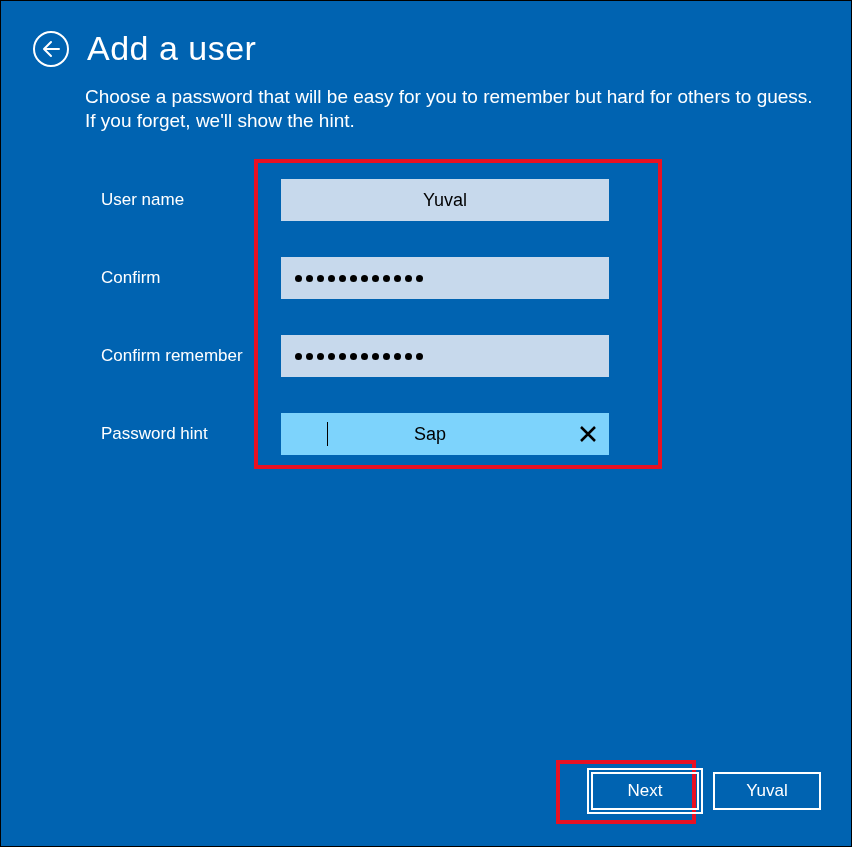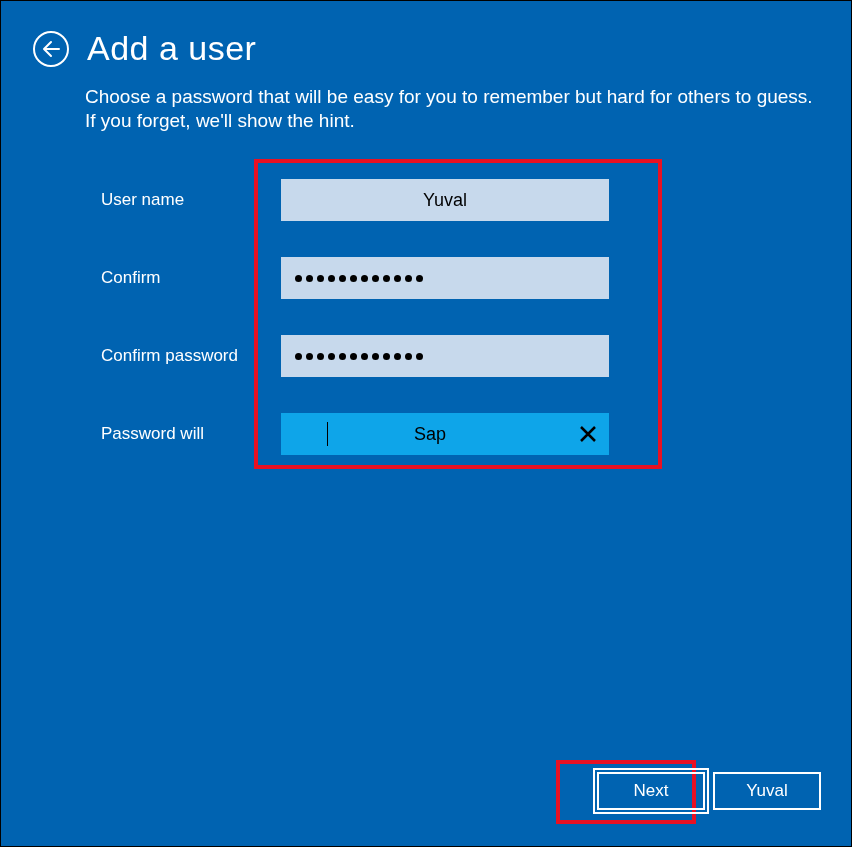--- a/index.html
+++ b/index.html
@@ -72,21 +72,21 @@
     border: none;
     background: #c7d9ec;
     padding: 0 14px;
     font-size: 18px;
     color: #000;
     font-family: Liberation Sans, sans-serif;
     outline: none;
     text-align: center;
   }
   .field.active {
-    background: #0ea5e9;
+    background: #7dd3fc;
     padding-right: 44px;
   }
   .password-dots {
     width: 100%;
     height: 100%;
     background: #c7d9ec;
     padding: 0 14px;
     display: flex;
     align-items: center;
     gap: 4px;
@@ -122,21 +122,21 @@
     border: 4px solid #e81123;
     pointer-events: none;
   }
   .hl-form { top: 158px; left: 253px; width: 408px; height: 310px; }
   .hl-next { bottom: 22px; left: 555px; width: 140px; height: 64px; }
   .buttons {
     position: absolute;
     bottom: 36px;
     right: 30px;
     display: flex;
-    gap: 8px;
+    gap: 14px;
     padding-left: 24px;
   }
   .btn {
     width: 108px;
     height: 38px;
     border: 2px solid #fff;
     background: transparent;
     color: #fff;
     font-size: 17px;
     font-family: inherit;
@@ -187,41 +187,41 @@
           <span class="dot"></span>
           <span class="dot"></span>
           <span class="dot"></span>
           <span class="dot"></span>
           <span class="dot"></span>
         </div>
     </div>
   </div>
 
   <div class="row">
-    <div class="row-label">Confirm password</div>
+    <div class="row-label">Confirm remember</div>
     <div class="field-wrap">
       <div class="password-dots" id="confirm-dots">
           <span class="dot"></span>
           <span class="dot"></span>
           <span class="dot"></span>
           <span class="dot"></span>
           <span class="dot"></span>
           <span class="dot"></span>
           <span class="dot"></span>
           <span class="dot"></span>
           <span class="dot"></span>
           <span class="dot"></span>
           <span class="dot"></span>
           <span class="dot"></span>
         </div>
     </div>
   </div>
 
   <div class="row">
-    <div class="row-label">Password will</div>
+    <div class="row-label">Password hint</div>
     <div class="field-wrap">
       <input class="field active" id="hint-field" type="text" value="Sap" style="">
       <span class="caret" id="hint-caret" style="left: 46px;"></span>
       <div class="clear-x">
         <svg width="18" height="18" viewBox="0 0 18 18">
           <path d="M2 2 L16 16 M16 2 L2 16" stroke="#000" stroke-width="2.5"></path>
         </svg>
       </div>
     </div>
   </div>

